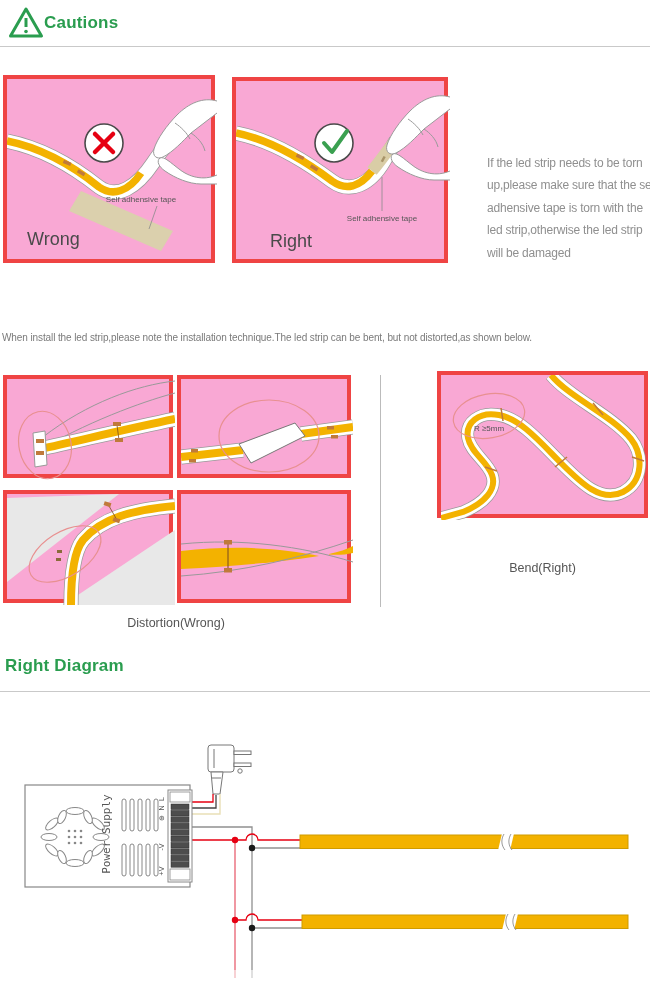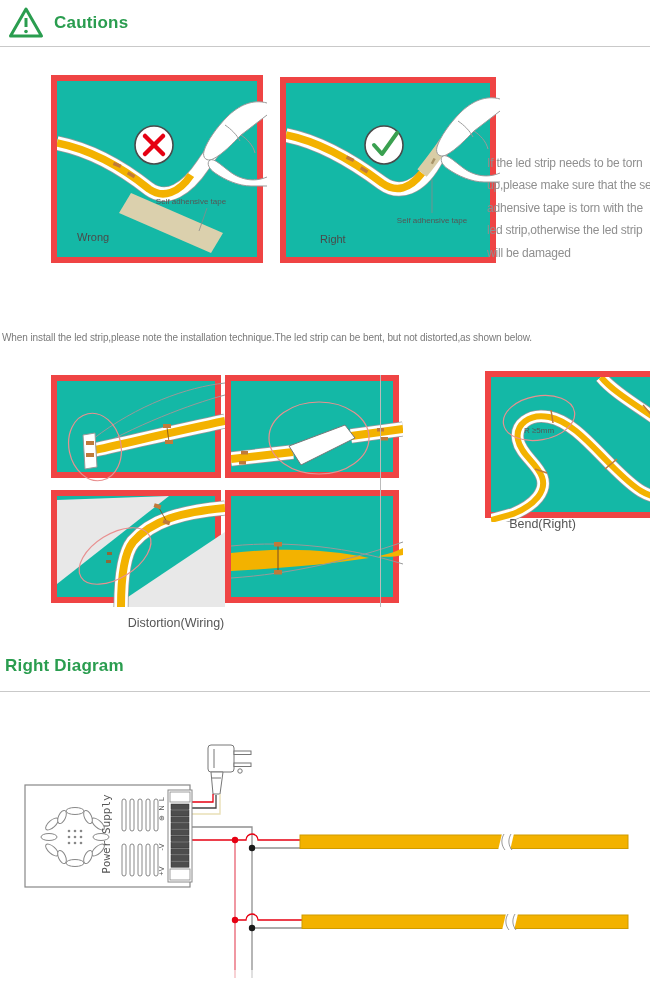--- a/index.html
+++ b/index.html
@@ -1,22 +1,22 @@
 <!DOCTYPE html>
 <html><head>
 <meta charset="utf-8">
 <style>
   html,body{margin:0;padding:0;background:#fff;}
   #page{position:relative;width:650px;height:997px;background:#fff;overflow:hidden;
         font-family:"Liberation Sans",sans-serif;}
-  .hdr{position:absolute;display:flex;align-items:center;gap:10px;}
+  .hdr{position:absolute;display:flex;align-items:center;}
   .hdr-title{font-size:17px;font-weight:bold;color:#2a9d4f;letter-spacing:0.2px;}
   .rule{position:absolute;left:0;width:650px;border-top:1px solid #c9c9c9;height:0;}
-  .panel{position:absolute;border:6px solid #ef4444;background:#14b8a6;box-sizing:border-box;margin-left:48px;}
-  .plabel{position:absolute;font-size:11px;color:#4a4a4a;}
+  .panel{position:absolute;border:4px solid #ef4444;background:#f9a8d4;box-sizing:border-box;}
+  .plabel{position:absolute;font-size:18px;color:#4a4a4a;}
   .para{position:absolute;left:487px;top:152px;width:170px;color:#8f8f8f;font-size:12px;
         letter-spacing:-0.2px;line-height:22.4px;}
   .para div{white-space:nowrap;}
   .intro{position:absolute;left:2px;top:332px;width:648px;color:#7a7a7a;font-size:10px;
          letter-spacing:-0.1px;white-space:nowrap;}
   .caption{position:absolute;font-size:12.5px;color:#555;text-align:center;}
   .vdivider{position:absolute;left:380px;top:375px;height:232px;border-left:1px solid #bbb;width:0;}
   svg{display:block;}
   svg text{font-family:"Liberation Sans",sans-serif;}
   .mono{font-family:"DejaVu Sans Mono",monospace;}
@@ -193,22 +193,22 @@
         <line x1="191" y1="82" x2="203" y2="86"></line>
         <line x1="114" y1="92" x2="126" y2="82"></line>
         <line x1="44" y1="92" x2="56" y2="96"></line>
         <line x1="60" y1="33" x2="62" y2="46"></line>
       </g>
       <ellipse cx="48" cy="41" rx="36" ry="22" transform="rotate(-10 48 41)" fill="none" stroke="#e89090" stroke-width="1.2"></ellipse>
       <text x="48" y="56" font-size="8" fill="#555" text-anchor="middle">R ≥5mm</text>
     </svg>
   </div>
 
-  <div class="caption" style="left:437px;top:517px;width:211px;">Bend(Right)</div>
-  <div class="caption" style="left:60px;top:616px;width:232px;">Distortion(Wiring)</div>
+  <div class="caption" style="left:437px;top:561px;width:211px;">Bend(Right)</div>
+  <div class="caption" style="left:60px;top:616px;width:232px;">Distortion(Wrong)</div>
 
   <div class="hdr" style="left:5px;top:656px;">
     <span class="hdr-title">Right Diagram</span>
   </div>
   <div class="rule" style="top:691px;"></div>
 
   <svg style="position:absolute;left:0;top:707px;" width="650" height="290" viewBox="0 0 650 290">
 
     <g fill="#fff" stroke="#777" stroke-width="1">
       <rect x="208" y="38" width="26" height="27" rx="3"></rect>

